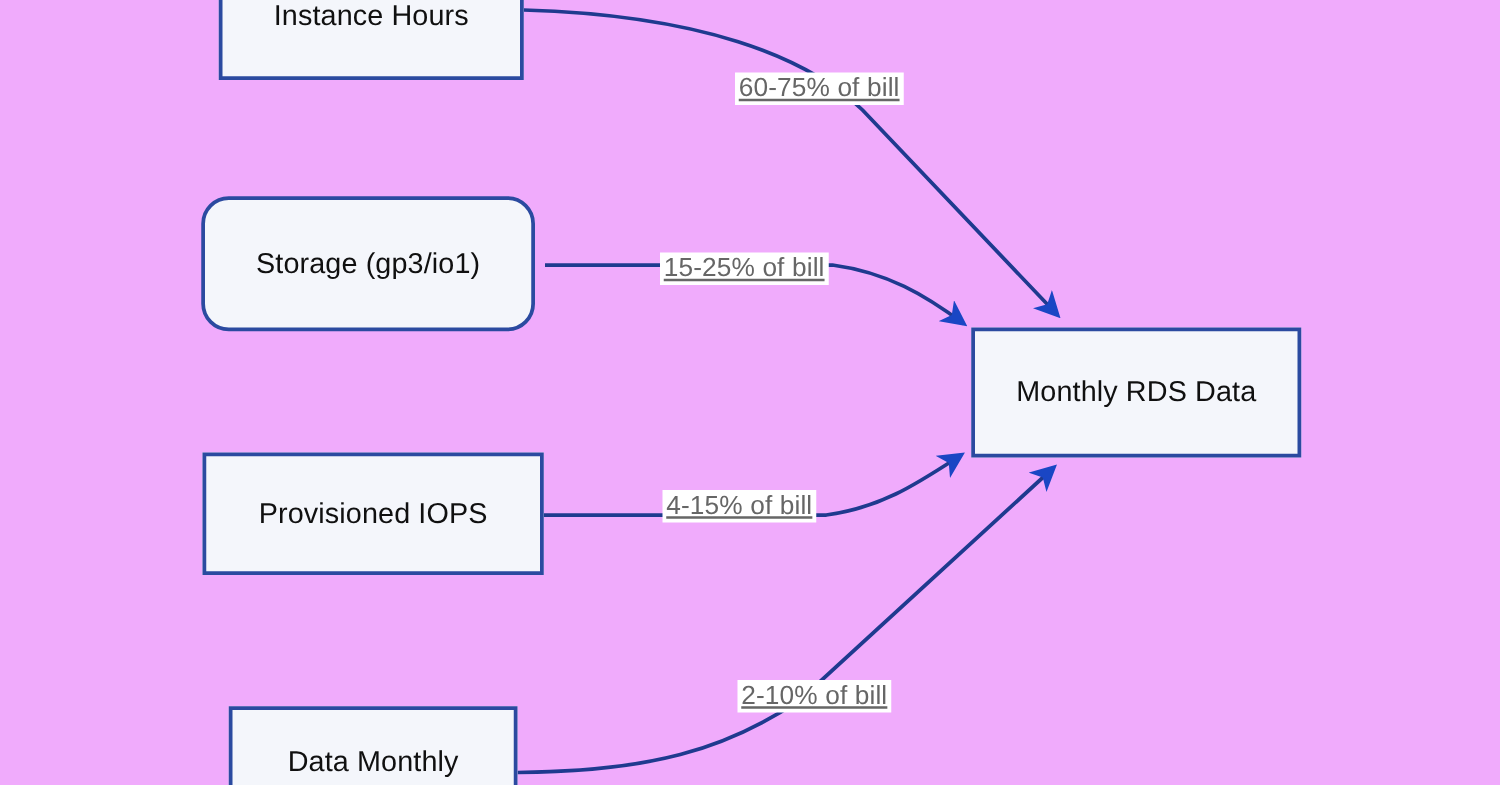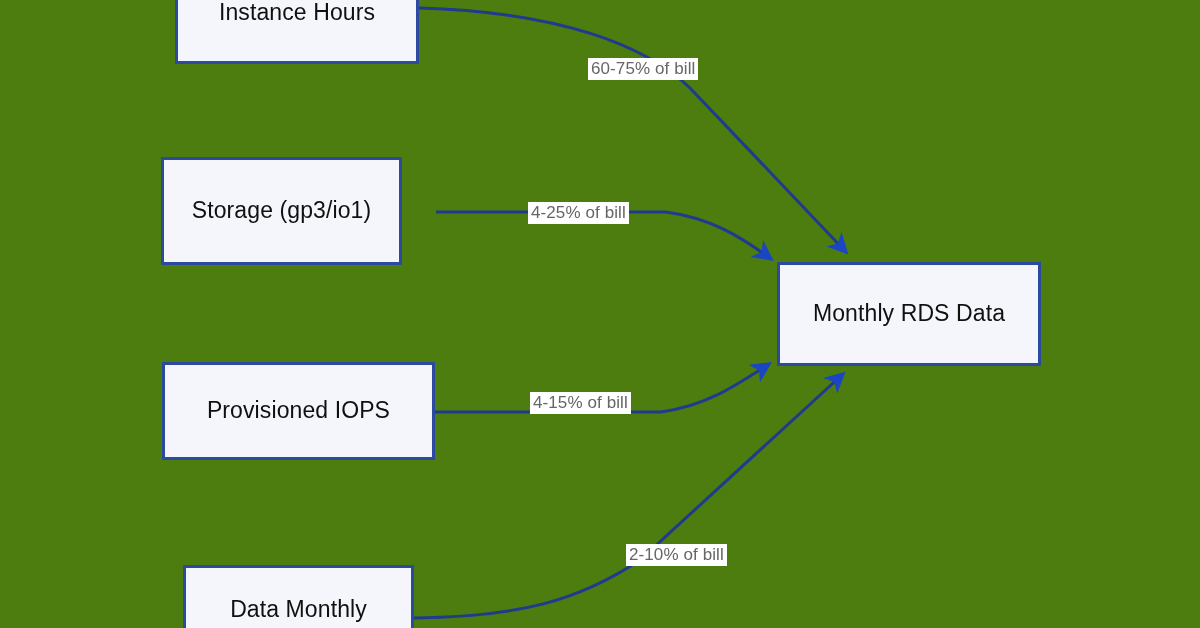--- a/index.html
+++ b/index.html
@@ -11,21 +11,21 @@
   body {
     width: 1200px;
     height: 628px;
     overflow: hidden;
     font-family: "Liberation Sans", sans-serif;
   }
   #canvas {
     position: relative;
     width: 1200px;
     height: 628px;
-    background: #4d7c0f;
+    background: #f0abfc;
   }
   #edges {
     position: absolute;
     left: 0;
     top: 0;
     width: 1200px;
     height: 628px;
   }
   .node {
     position: absolute;
@@ -41,27 +41,28 @@
     font-family: "Liberation Sans", sans-serif;
     font-size: 23px;
     color: #101010;
     line-height: 1.1;
     white-space: nowrap;
     letter-spacing: 0.1px;
   }
   .edge-label {
     position: absolute;
     font-family: "Liberation Sans", sans-serif;
-    font-size: 17px;
+    font-size: 21px;
     color: #666666;
     white-space: nowrap;
     background: #ffffff;
     padding: 1px 3px;
     z-index: 3;
     letter-spacing: 0.1px;
+    text-decoration: underline;
   }
 </style>
 </head>
 <body>
 
 <div id="canvas">
 
   <svg id="edges" viewBox="0 0 1200 628" width="1200" height="628" xmlns="http://www.w3.org/2000/svg">
     <defs>
       <marker id="arrowhead" viewBox="0 0 12 12" refX="10" refY="6" markerWidth="7" markerHeight="7" orient="auto-start-reverse">
@@ -75,37 +76,37 @@
 
     <path d="M 435 412 L 661 412 C 706 406 735 386 769 364" fill="none" stroke="#1f3a8f" stroke-width="3" marker-end="url(#arrowhead)"></path>
 
     <path d="M 414 618 C 520 617 580 600 640 560 L 843 374" fill="none" stroke="#1f3a8f" stroke-width="3" marker-end="url(#arrowhead)"></path>
   </svg>
 
   <div class="node" style="left:175px; top:-38px; width:244px; height:102px;">
     <span class="node-label">Instance Hours</span>
   </div>
 
-  <div class="node" style="left:161px; top:157px; width:241px; height:108px;">
+  <div class="node" style="left:161px; top:157px; width:267px; height:108px;border-radius:22px;">
     <span class="node-label">Storage (gp3/io1)</span>
   </div>
 
   <div class="node" style="left:162px; top:362px; width:273px; height:98px;">
     <span class="node-label">Provisioned IOPS</span>
   </div>
 
   <div class="node" style="left:183px; top:565px; width:231px; height:102px;">
     <span class="node-label" style="margin-top:-12px;">Data Monthly</span>
   </div>
 
   <div class="node" style="left:777px; top:262px; width:264px; height:104px;">
     <span class="node-label">Monthly RDS Data</span>
   </div>
 
   <div class="edge-label" style="left:588px; top:58px;">60-75% of bill</div>
 
-  <div class="edge-label" style="left:528px; top:202px;">4-25% of bill</div>
+  <div class="edge-label" style="left:528px; top:202px;">15-25% of bill</div>
 
   <div class="edge-label" style="left:530px; top:392px;">4-15% of bill</div>
 
-  <div class="edge-label" style="left:590px; top:544px;margin-left:36px;">2-10% of bill</div>
+  <div class="edge-label" style="left:590px; top:544px;">2-10% of bill</div>
 
 </div>
 
 </body></html>

